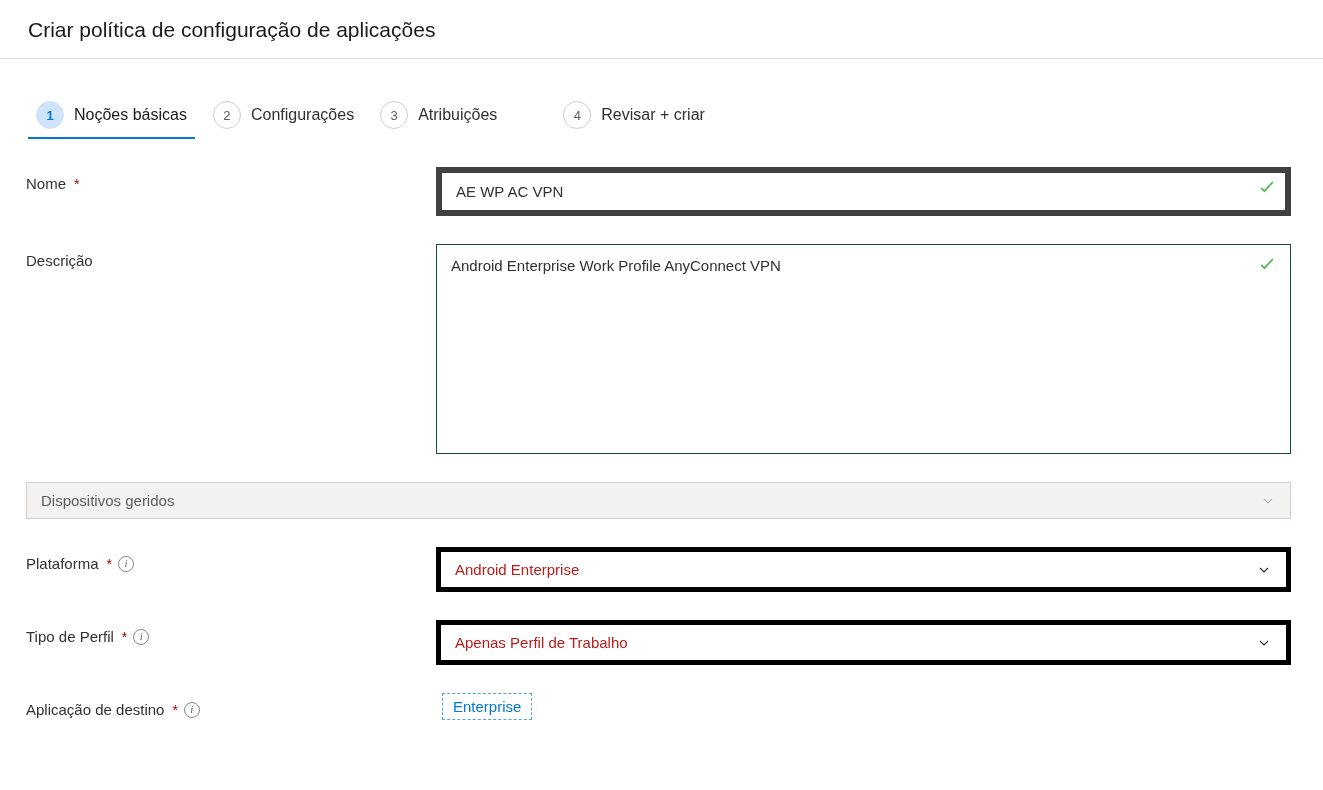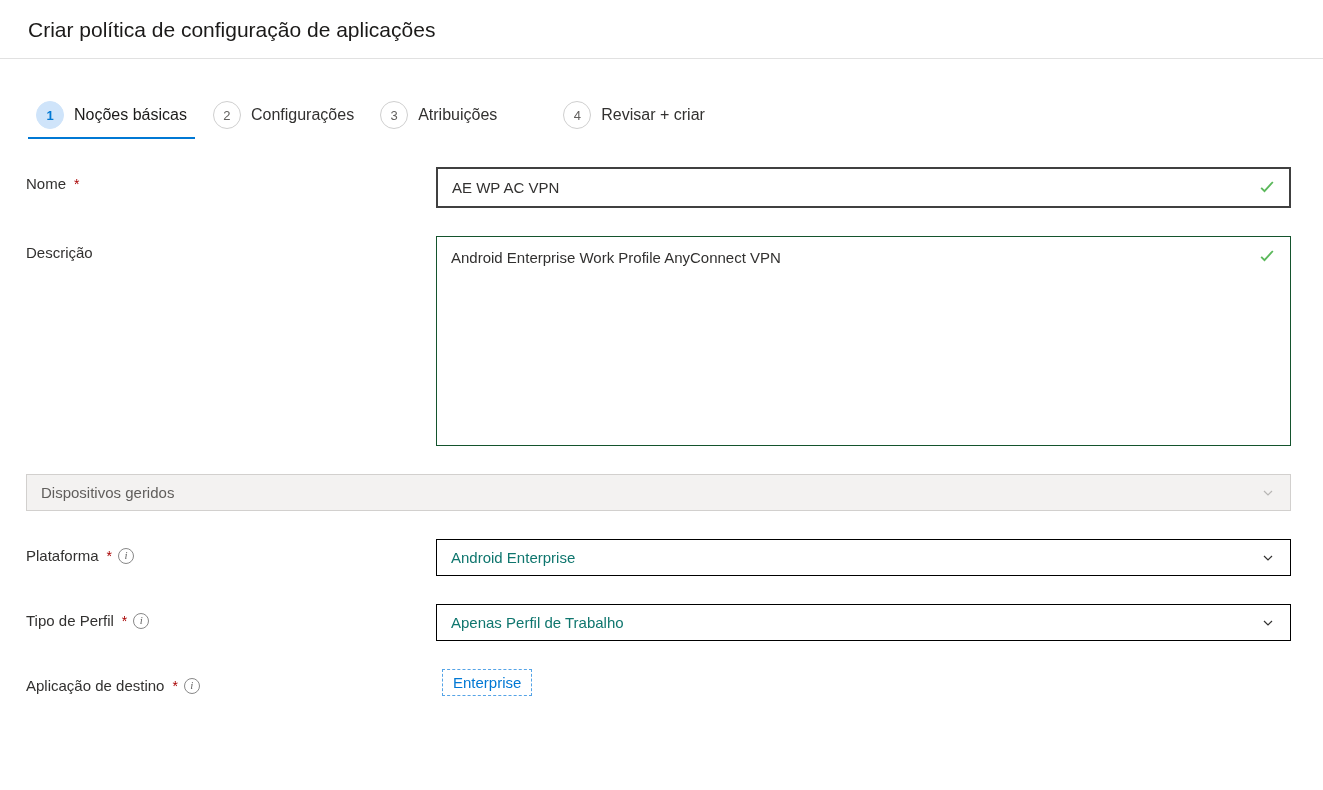--- a/index.html
+++ b/index.html
@@ -109,21 +109,21 @@
       flex: 1;
       position: relative;
     }
     .input-wrap {
       position: relative;
       display: flex;
       align-items: center;
     }
     .text-input {
       width: 100%;
-      border: 2px solid #404040;
+      border: 6px solid #404040;
       padding: 10px 42px 10px 14px;
       font-size: 15px;
       color: #323130;
       background: #ffffff;
       font-family: inherit;
     }
     .textarea-input {
       width: 100%;
       border: 1px solid #14532d;
       padding: 12px 42px 12px 14px;
@@ -138,24 +138,24 @@
       position: absolute;
       right: 14px;
       top: 10px;
       width: 20px;
       height: 20px;
       pointer-events: none;
     }
     .check-icon svg { stroke: #5bb85b; }
     .select-box {
       width: 100%;
-      border: 1px solid #000000;
+      border: 5px solid #000000;
       padding: 9px 42px 9px 14px;
       font-size: 15px;
-      color: #0f766e;
+      color: #b91c1c;
       background: #ffffff;
       display: flex;
       align-items: center;
       justify-content: space-between;
       cursor: pointer;
       position: relative;
     }
     .select-box.disabled {
       border: 1px solid #d2d0ce;
       background: #f3f2f1;

